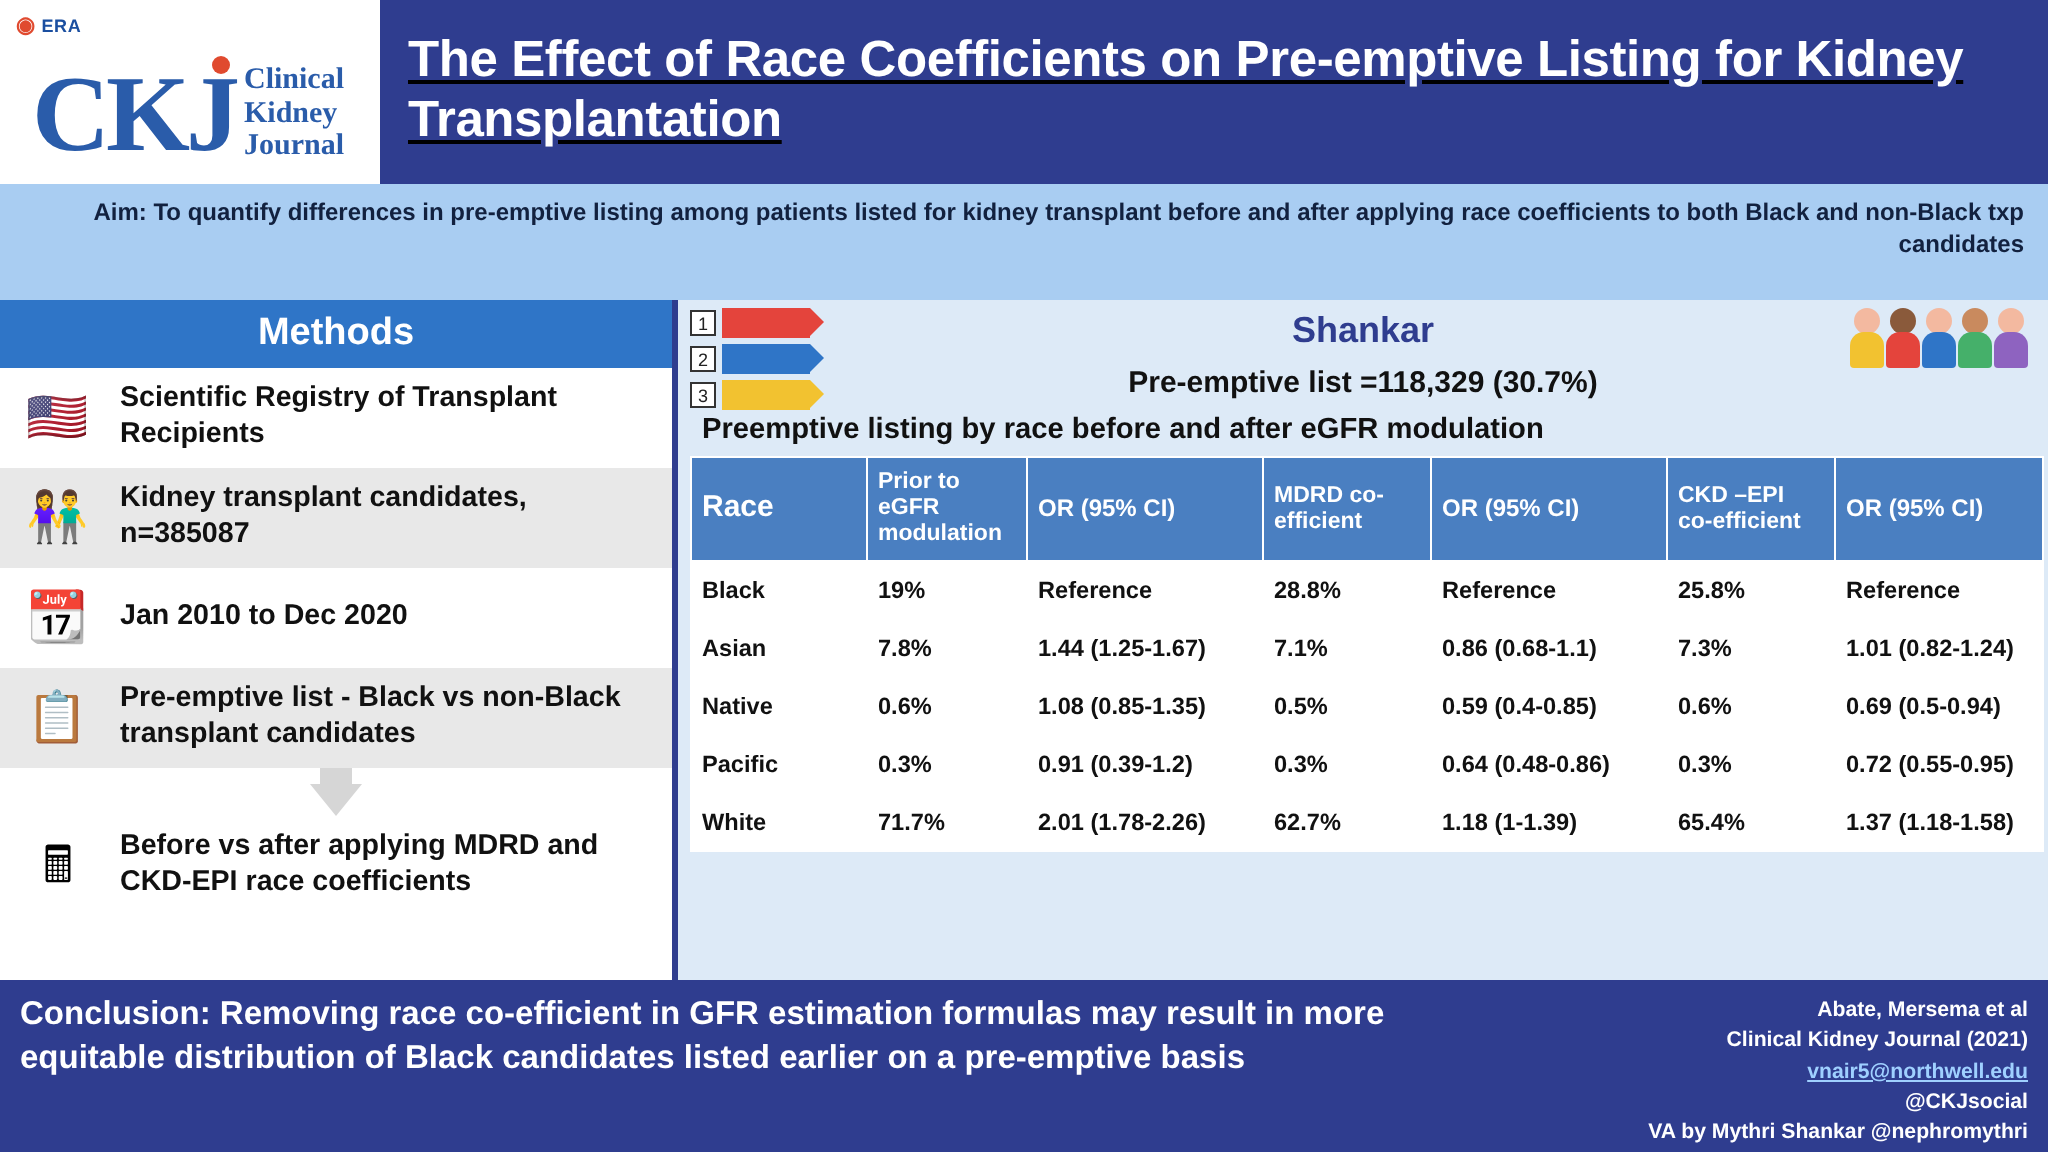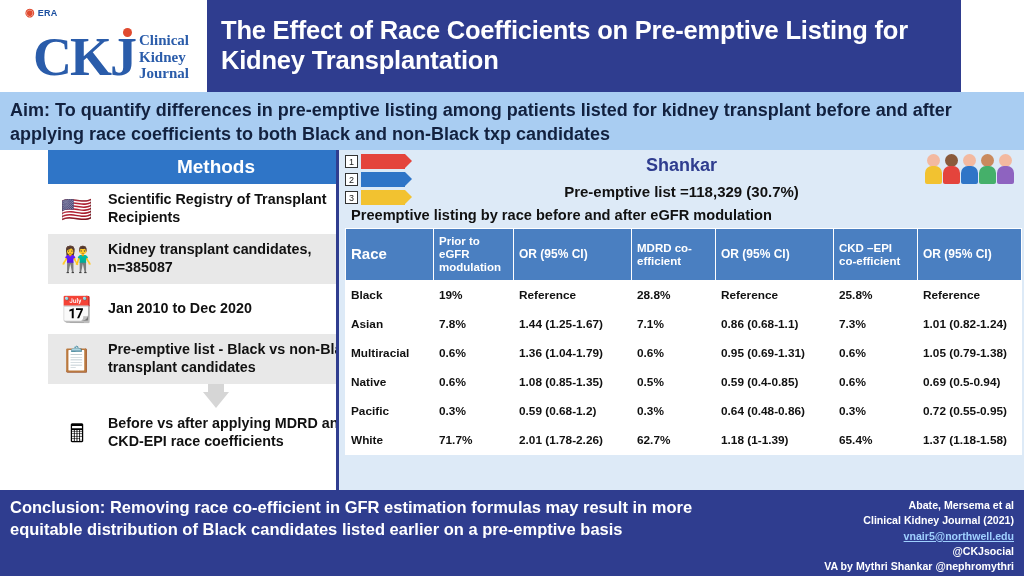--- a/index.html
+++ b/index.html
@@ -11,21 +11,21 @@
     overflow: hidden;
   }
   #page {
     position: relative;
     width: 1024px; height: 576px;
     background: #ffffff;
   }
 
   
   .header {
-    position: absolute; left: 17px; top: 0; width: 944px; height: 92px;
+    position: absolute; left: 0; top: 0; width: 1024px; height: 92px;
     display: flex; align-items: stretch;
   }
   .logo-box {
     width: 190px; height: 92px;
     background: #ffffff;
     display: flex; align-items: center; justify-content: center;
     position: relative;
     border-right: 2px solid #ffffff;
   }
   .era-badge {
@@ -51,40 +51,40 @@
   .ckj-words {
     font-family: "Liberation Serif", serif;
     font-size: 15px; color: #2a5caa; line-height: 1.12;
     font-weight: bold;
   }
   .title-box {
     flex: 1; height: 92px;
     background: #2f3d8f;
     display: flex; align-items: center;
     padding: 4px 10px 4px 14px;
+    text-decoration: underline;
   }
   .title-box h1 {
     margin: 0; color: #ffffff; font-size: 25.5px; font-weight: bold;
     line-height: 1.17; letter-spacing: -.2px;
   }
 
   
   .aim {
     position: absolute; left: 0; top: 92px; width: 1024px; height: 58px;
     background: #a9cdf2;
     padding: 7px 12px 12px 10px;
     color: #12213f;
-    font-size: 18px; font-weight: bold; line-height: 1.33;
+    font-size: 12px; font-weight: bold; line-height: 1.33; text-align: right;
   }
 
   
   .methods-col {
     position: absolute; left: 0; top: 150px; width: 336px; height: 340px;
     background: #ffffff;
-    margin-left: 48px;
   }
   .methods-head {
     height: 34px; background: #2f75c7; color: #fff;
     display: flex; align-items: center; justify-content: center;
     font-size: 19px; font-weight: bold;
   }
   .m-row {
     display: flex; align-items: center; gap: 8px;
     padding: 5px 8px 5px 6px;
     min-height: 50px;
@@ -350,41 +350,32 @@
         <tr>
           <td class="rl">Asian</td>
           <td>7.8%</td>
           <td>1.44 (1.25-1.67)</td>
           <td>7.1%</td>
           <td>0.86 (0.68-1.1)</td>
           <td>7.3%</td>
           <td>1.01 (0.82-1.24)</td>
         </tr>
         <tr>
-          <td class="rl">Multiracial</td>
-          <td>0.6%</td>
-          <td>1.36 (1.04-1.79)</td>
-          <td>0.6%</td>
-          <td>0.95 (0.69-1.31)</td>
-          <td>0.6%</td>
-          <td>1.05 (0.79-1.38)</td>
-        </tr>
-        <tr>
           <td class="rl">Native</td>
           <td>0.6%</td>
           <td>1.08 (0.85-1.35)</td>
           <td>0.5%</td>
           <td>0.59 (0.4-0.85)</td>
           <td>0.6%</td>
           <td>0.69 (0.5-0.94)</td>
         </tr>
         <tr>
           <td class="rl">Pacific</td>
           <td>0.3%</td>
-          <td>0.59 (0.68-1.2)</td>
+          <td>0.91 (0.39-1.2)</td>
           <td>0.3%</td>
           <td>0.64 (0.48-0.86)</td>
           <td>0.3%</td>
           <td>0.72 (0.55-0.95)</td>
         </tr>
         <tr>
           <td class="rl">White</td>
           <td>71.7%</td>
           <td>2.01 (1.78-2.26)</td>
           <td>62.7%</td>

